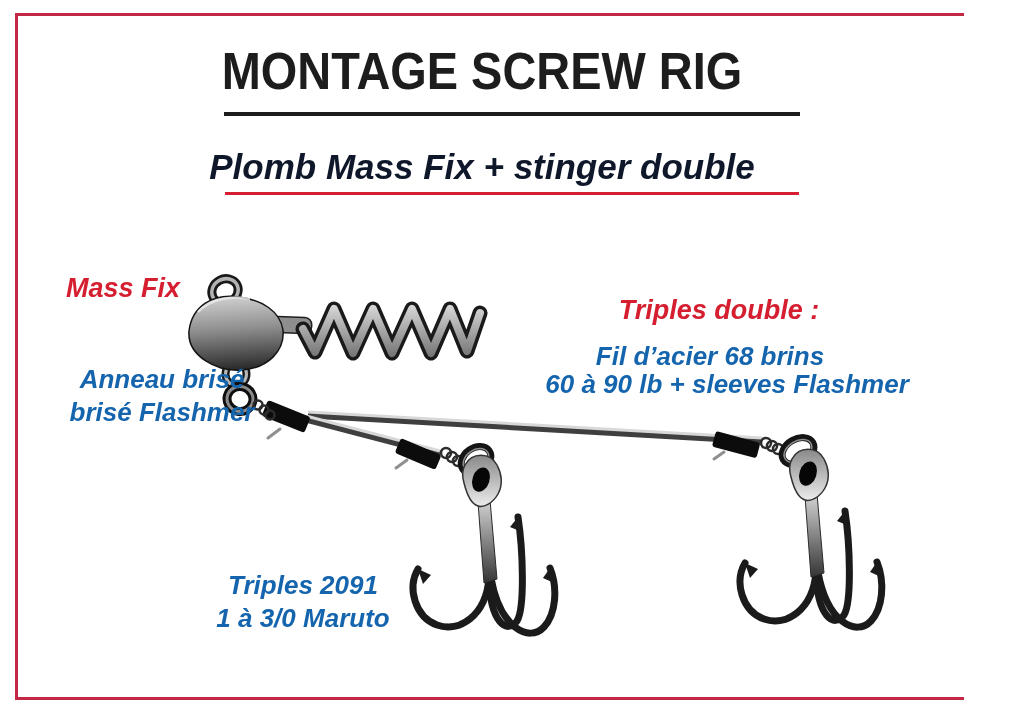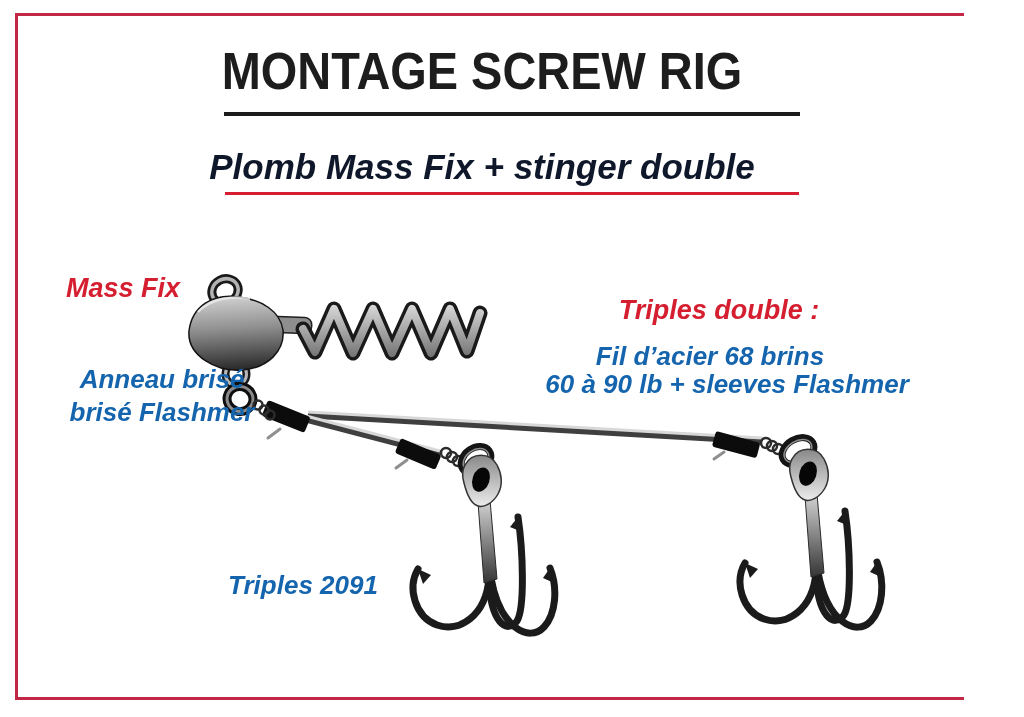--- a/index.html
+++ b/index.html
@@ -170,15 +170,16 @@
     <div>Anneau brisé</div>
     <div>brisé Flashmer</div>
   </div>
 
   <div class="lbl lbl-red stinger-title">Triples double :</div>
   <div class="lbl lbl-blue stinger-l1">Fil d’acier 68 brins</div>
   <div class="lbl lbl-blue stinger-l2">60 à 90 lb + sleeves Flashmer</div>
 
   <div class="lbl lbl-blue triples">
     <div>Triples 2091</div>
+    <div>1 à 3/0 Maruto</div>
   </div>
 
 </div>
 
 </body></html>

